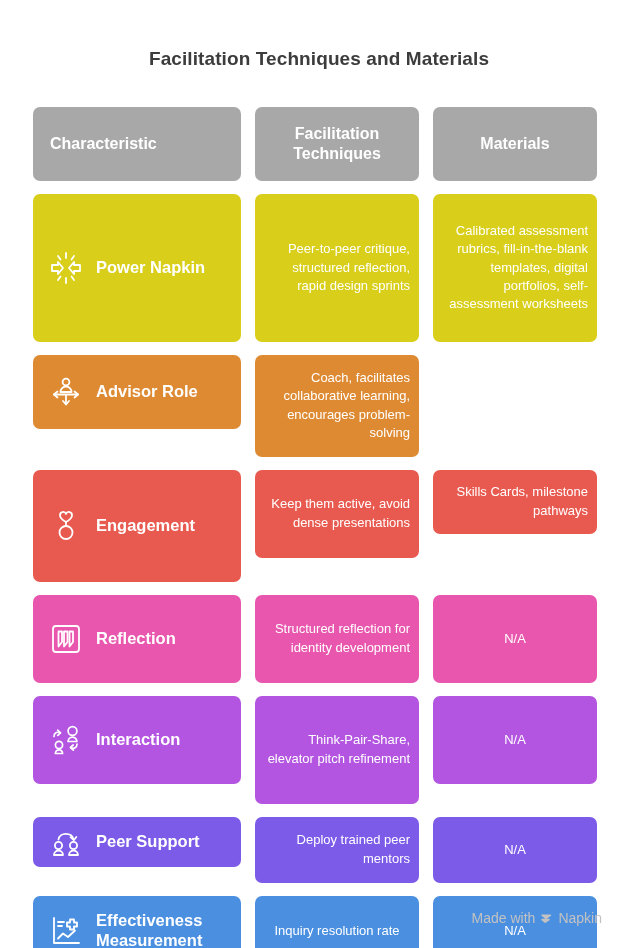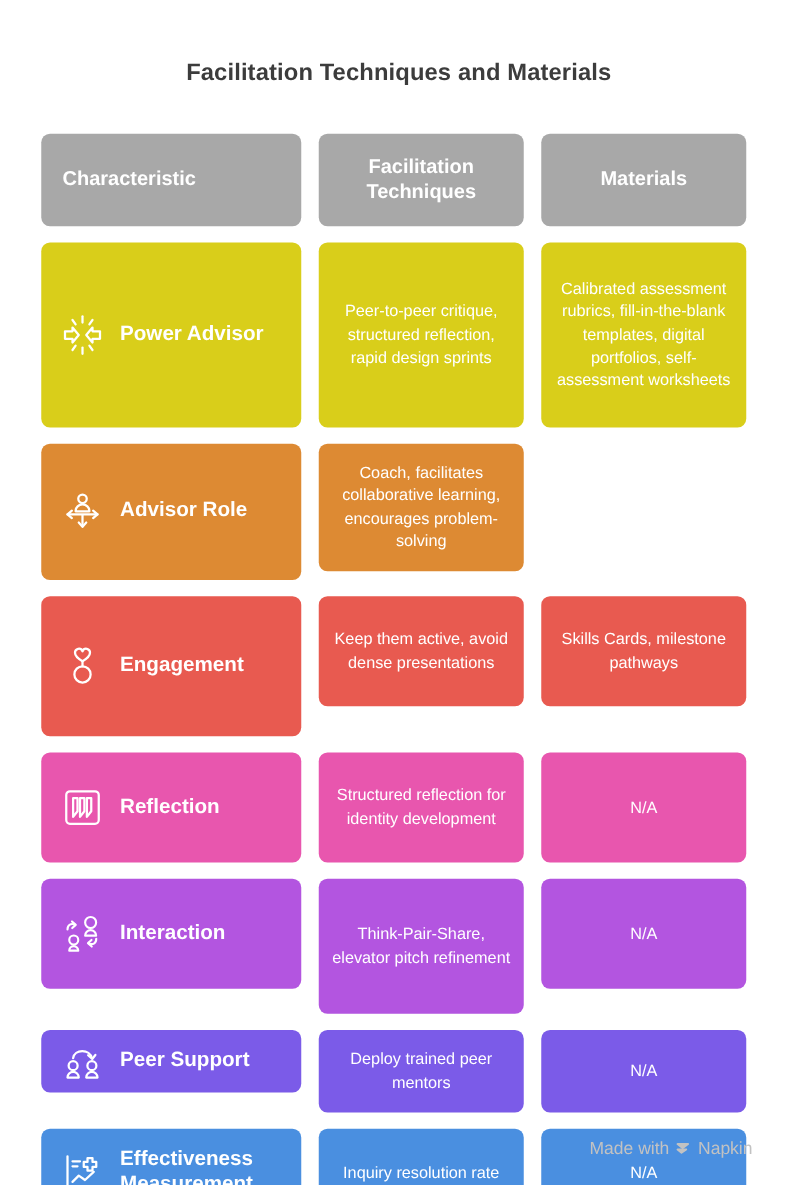--- a/index.html
+++ b/index.html
@@ -64,21 +64,21 @@
   }
 
   
   .body-row .cell.label-cell {
     justify-content: flex-start;
     padding-left: 16px;
     gap: 13px;
   }
   .body-row .cell.text-cell {
     justify-content: center;
-    text-align: center;
+    text-align: right;
     padding: 0 9px;
     font-size: 13px;
     line-height: 1.42;
   }
   .label-text {
     font-size: 16.5px;
     font-weight: bold;
     line-height: 1.2;
   }
   .icon {
@@ -121,28 +121,28 @@
           <path d="M3 14 h6 v-3 l5 6 l-5 6 v-3 h-6 z"></path>
           <path d="M31 14 h-6 v-3 l-5 6 l5 6 v-3 h6 z"></path>
           <line x1="17" y1="2" x2="17" y2="7"></line>
           <line x1="17" y1="27" x2="17" y2="32"></line>
           <line x1="9" y1="5" x2="11.5" y2="8.5"></line>
           <line x1="25" y1="5" x2="22.5" y2="8.5"></line>
           <line x1="9" y1="29" x2="11.5" y2="25.5"></line>
           <line x1="25" y1="29" x2="22.5" y2="25.5"></line>
         </svg>
       </span>
-      <span class="label-text">Power Advisor</span>
+      <span class="label-text">Power Napkin</span>
     </div>
     <div class="cell col-2 text-cell" style="background:#d9ce1a;height:148px">Peer-to-peer critique, structured reflection, rapid design sprints</div>
     <div class="cell col-3 text-cell" style="background:#d9ce1a;height:148px">Calibrated assessment rubrics, fill-in-the-blank templates, digital portfolios, self-assessment worksheets</div>
   </div>
 
   <div class="row body-row">
-    <div class="cell col-1 label-cell" style="background:#dd8a33;height:109px">
+    <div class="cell col-1 label-cell" style="background:#dd8a33;height:74px">
       <span class="icon">
         <svg viewBox="0 0 34 34" fill="none" stroke="#ffffff" stroke-width="1.8" stroke-linecap="round" stroke-linejoin="round">
           <circle cx="17" cy="7" r="3.4"></circle>
           <path d="M11.5 17 a5.5 5.5 0 0 1 11 0 z"></path>
           <line x1="5" y1="19.5" x2="29" y2="19.5"></line>
           <path d="M8.5 16.5 L5 19.5 L8.5 22.5"></path>
           <path d="M25.5 16.5 L29 19.5 L25.5 22.5"></path>
           <line x1="17" y1="20" x2="17" y2="29"></line>
           <path d="M14 26 L17 29.5 L20 26"></path>
         </svg>
@@ -157,21 +157,21 @@
       <span class="icon">
         <svg viewBox="0 0 34 34" fill="none" stroke="#ffffff" stroke-width="1.8" stroke-linecap="round" stroke-linejoin="round">
           <path d="M17 13 C17 13 11 9.5 11 6.2 A3.1 3.1 0 0 1 17 5 A3.1 3.1 0 0 1 23 6.2 C23 9.5 17 13 17 13 Z"></path>
           <path d="M17 13 L17 17"></path>
           <circle cx="17" cy="23.5" r="6.5"></circle>
         </svg>
       </span>
       <span class="label-text">Engagement</span>
     </div>
     <div class="cell col-2 text-cell" style="background:#e85a50;height:88px">Keep them active, avoid dense presentations</div>
-    <div class="cell col-3 text-cell" style="background:#e85a50;height:88px">Skills Cards, milestone pathways</div>
+    <div class="cell col-3 text-cell" style="background:#e85a50;height:64px">Skills Cards, milestone pathways</div>
   </div>
 
   <div class="row body-row">
     <div class="cell col-1 label-cell" style="background:#e856ae;height:88px">
       <span class="icon">
         <svg viewBox="0 0 34 34" fill="none" stroke="#ffffff" stroke-width="1.8" stroke-linecap="round" stroke-linejoin="round">
           <rect x="4" y="4" width="26" height="26" rx="3"></rect>
           <path d="M9.5 9.5 L9.5 24.5 L13 20 L13 9.5 Z"></path>
           <path d="M15 9.5 L15 24.5 L18.5 20 L18.5 9.5 Z"></path>
           <path d="M20.5 9.5 L20.5 24.5 L24 20 L24 9.5 Z"></path>

